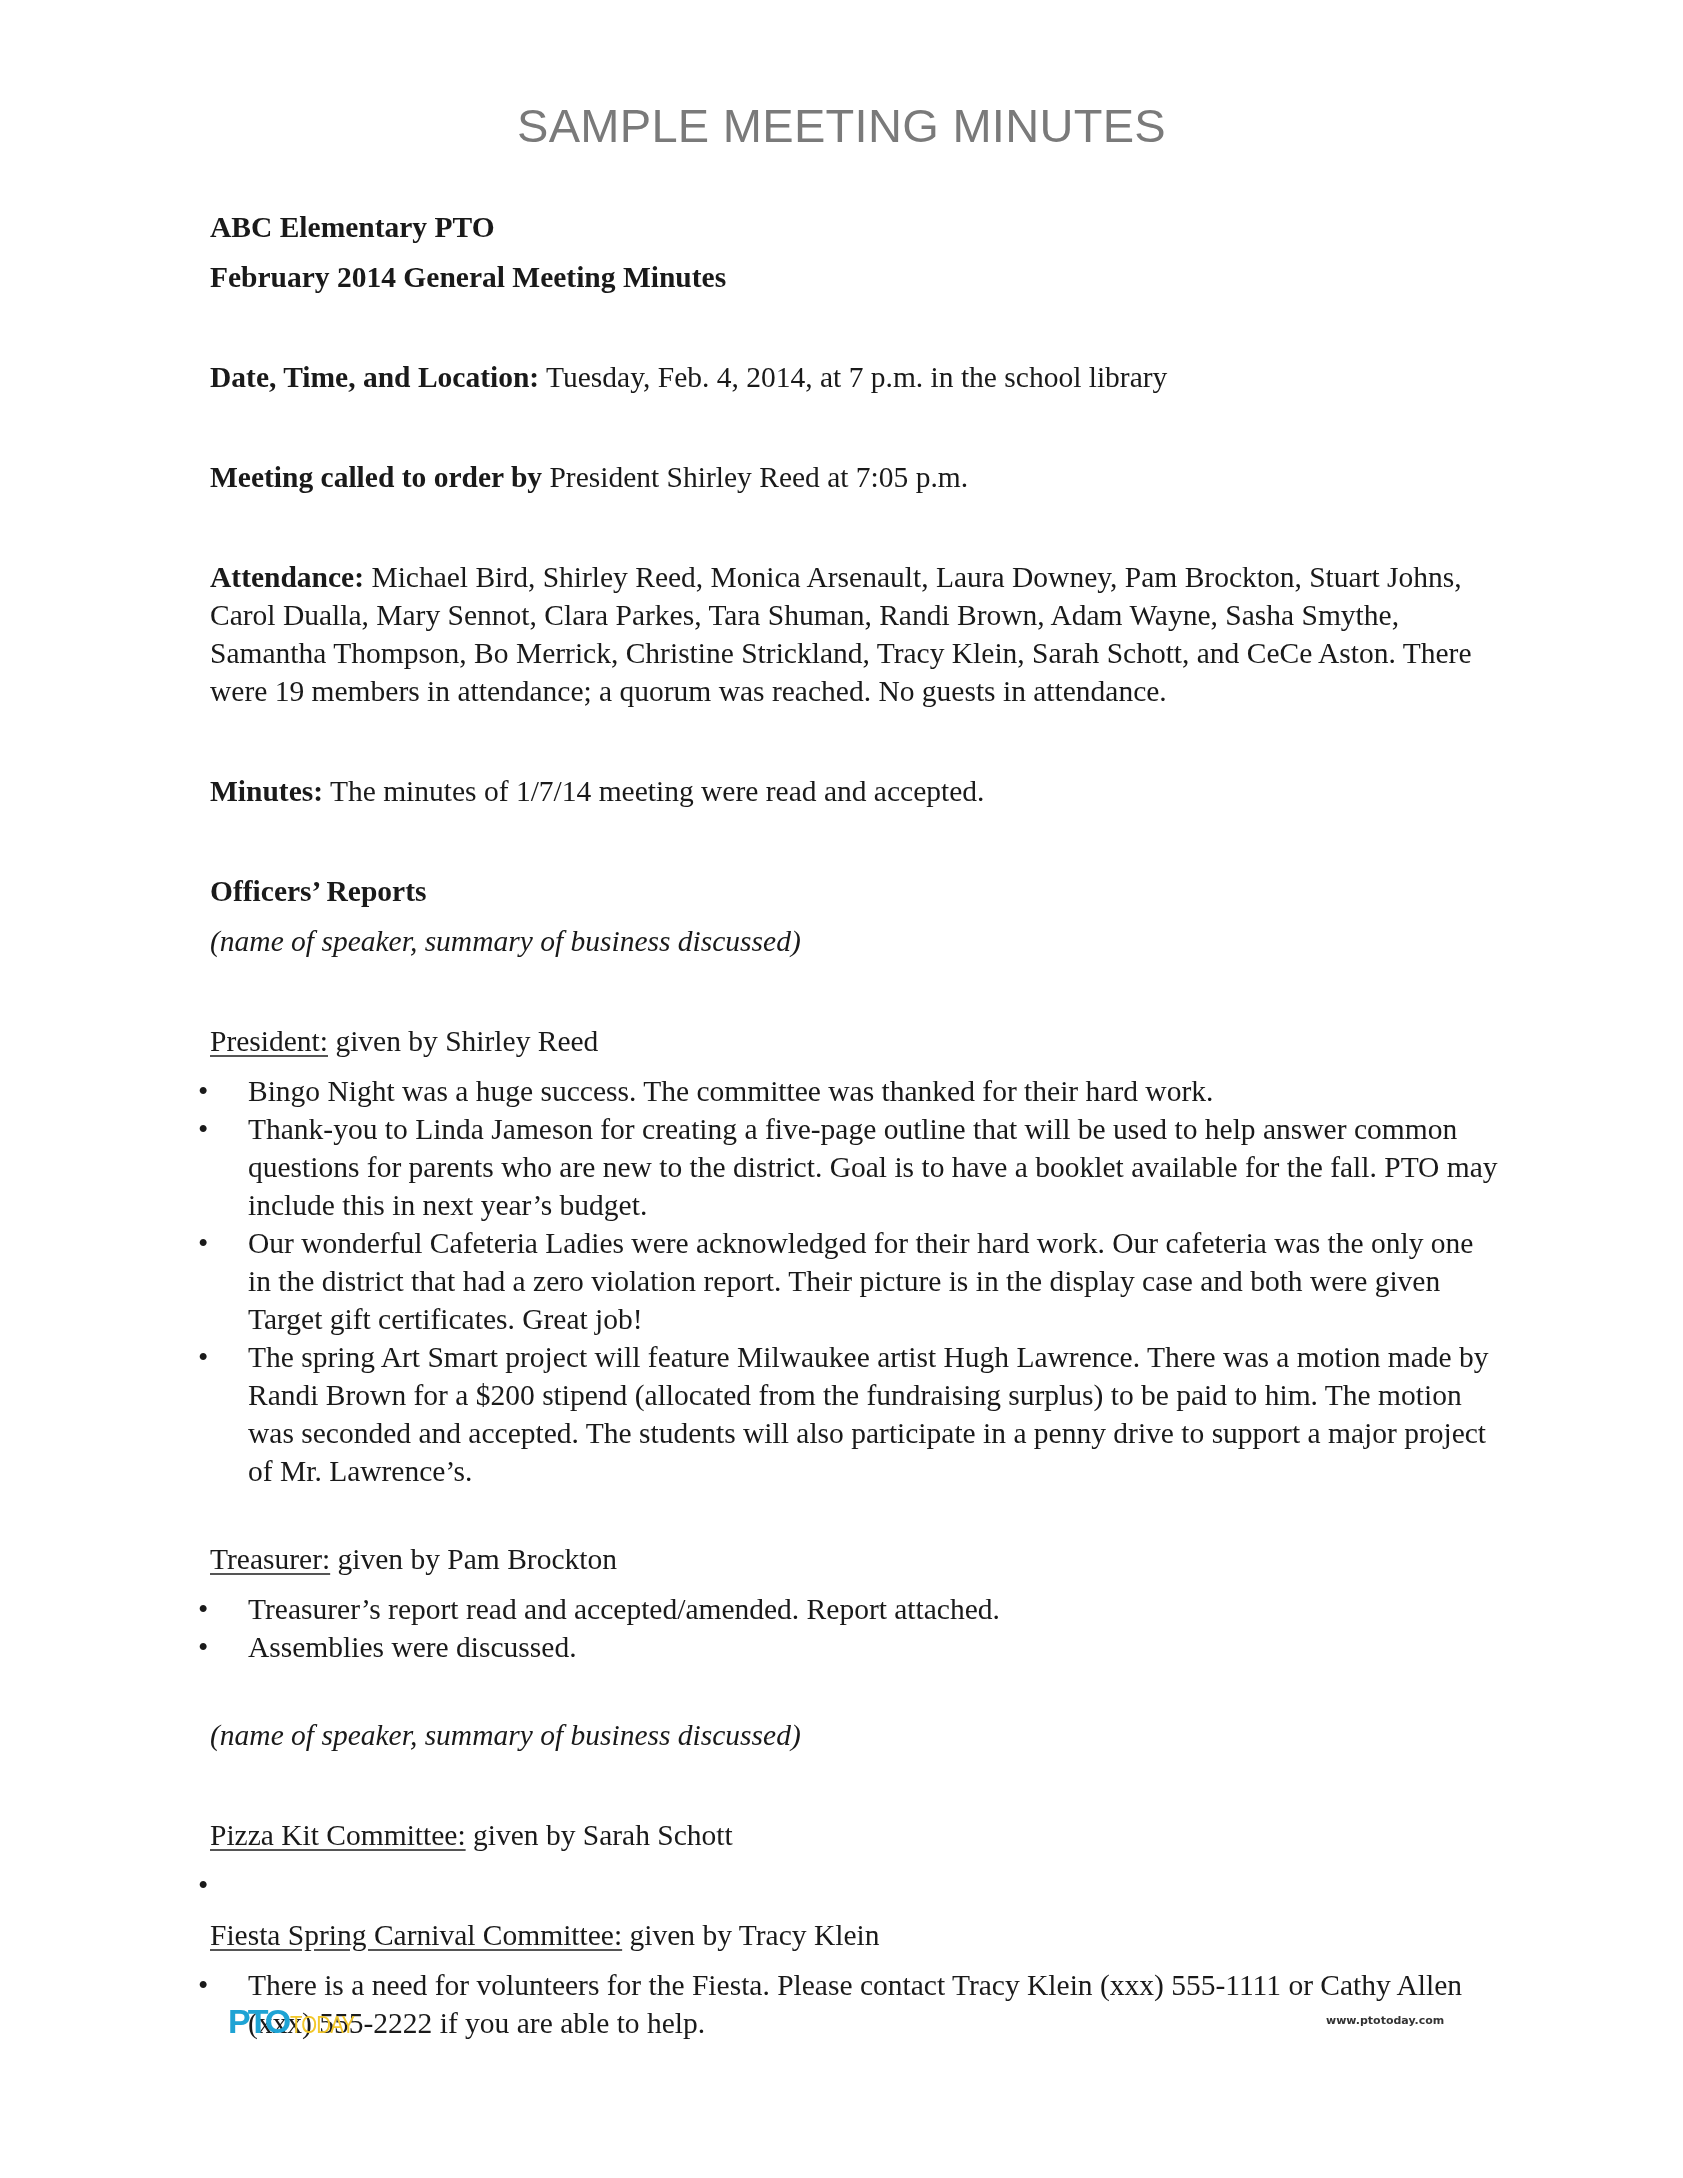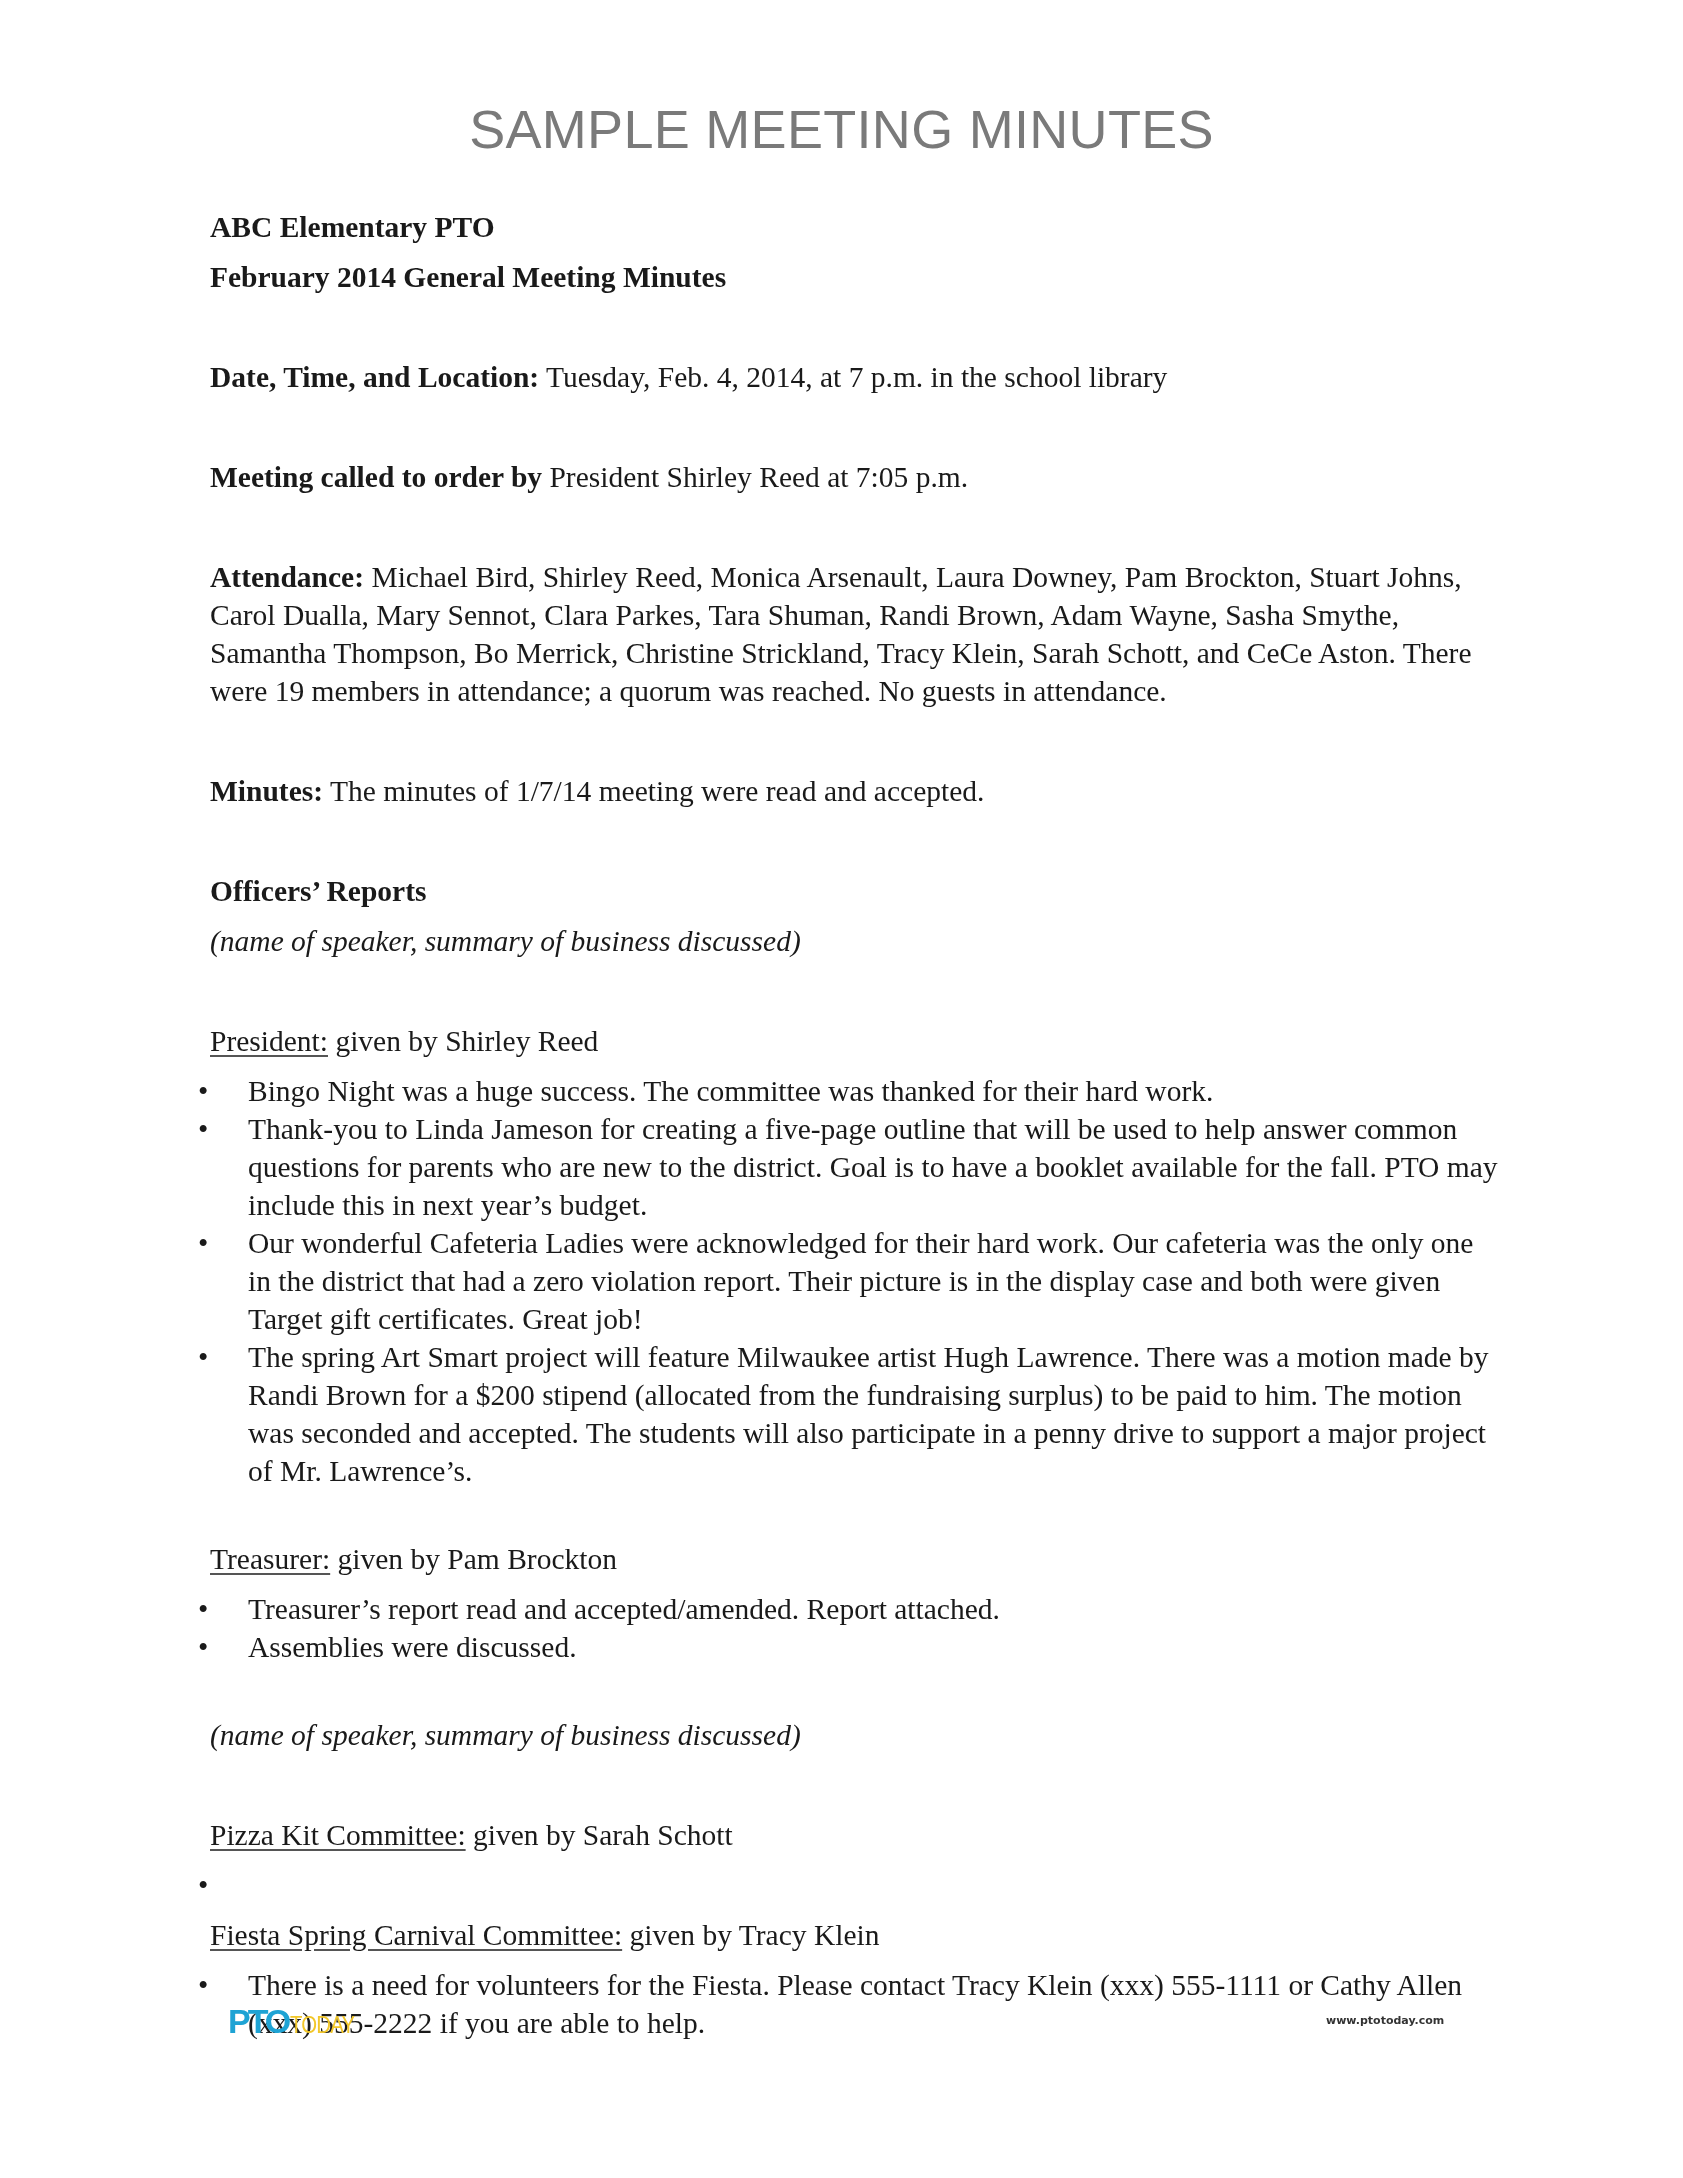--- a/index.html
+++ b/index.html
@@ -10,21 +10,21 @@
       overflow: hidden;
       font-family: "Liberation Serif", serif;
       color: #1a1a1a;
     }
     .page-title {
       position: absolute;
       left: 0; right: 0;
       top: 98px;
       text-align: center;
       font-family: "Liberation Sans", sans-serif;
-      font-size: 54px;
+      font-size: 47px;
       color: #7a7a7a;
       letter-spacing: 0.3px;
     }
     .content {
       position: absolute;
       left: 198px;
       top: 196px;
       width: 1300px;
       font-size: 29.5px;
       line-height: 38px;

